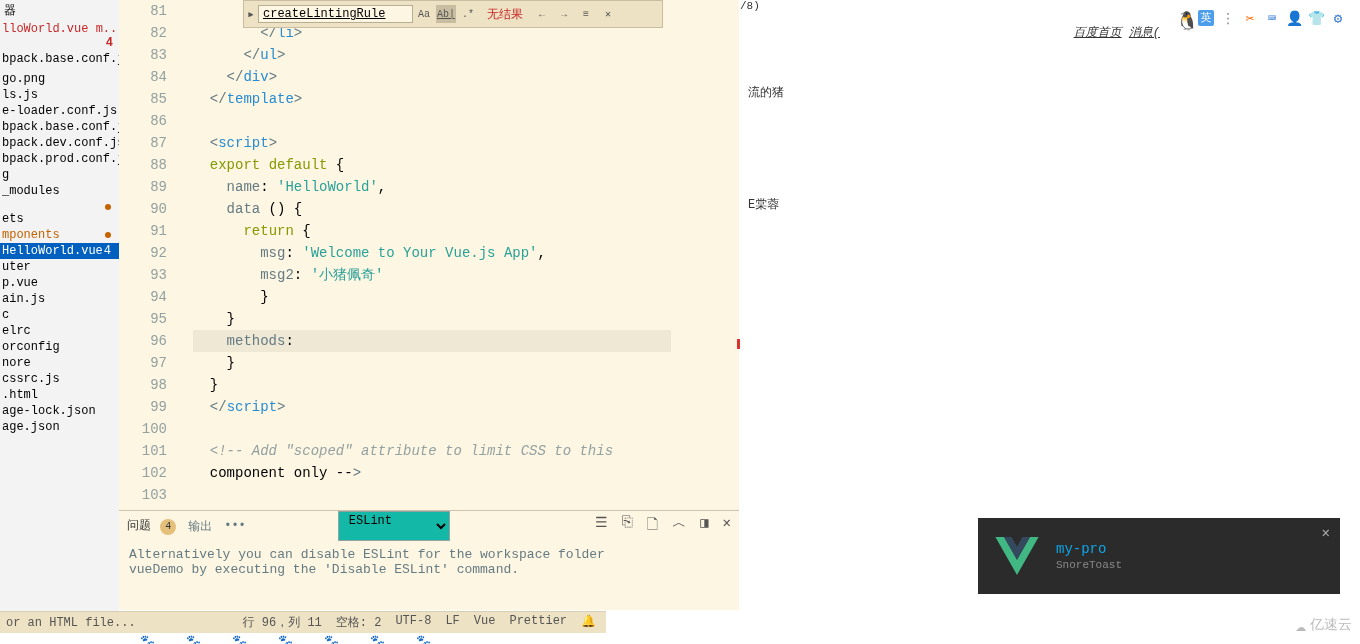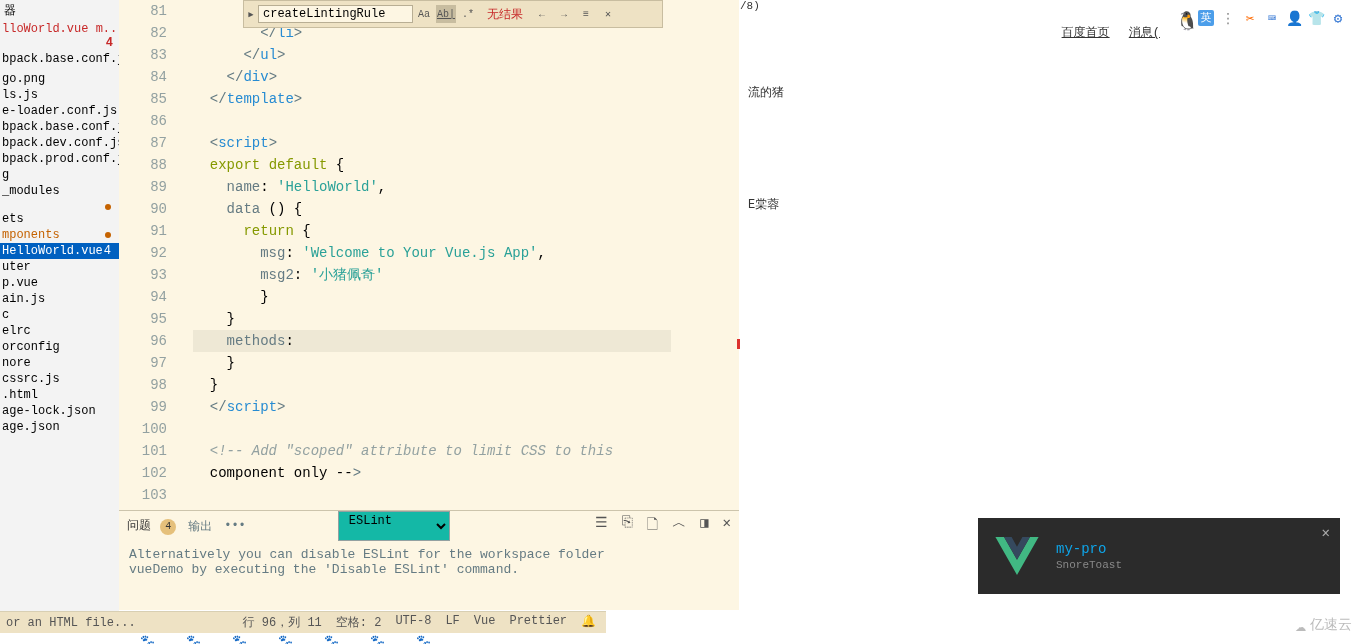--- a/index.html
+++ b/index.html
@@ -34,21 +34,21 @@
 .err-underline { border-bottom: 2px wavy #dc322f; }
 .err-bar { position: absolute; left: 737px; top: 339px; width: 3px; height: 10px; background: #dc322f; }
 
 
 .minimap { position: absolute; left: 676px; top: 0; width: 60px; height: 500px; background: #fdf6e3; opacity: 0.4; }
 .minimap div { height: 2px; margin: 1px 4px; background: #93a1a1; }
 
 
 .find { position: absolute; left: 243px; top: 0; width: 420px; height: 28px; background: #eee2c4; border: 1px solid #c8bda0; display: flex; align-items: center; font-size: 13px; z-index: 5; }
 .find-toggle { width: 14px; text-align: center; color: #555; cursor: pointer; }
-.find-input { background: #fdf6e3; border: 1px solid #b8ae94; width: 155px; padding: 1px 4px; font-size: 12px; }
+.find-input { background: #fdf6e3; border: 1px solid #b8ae94; width: 155px; padding: 1px 4px; font-size: 12px; text-decoration: underline; }
 .find-opt { width: 20px; height: 18px; display: inline-flex; align-items: center; justify-content: center; cursor: pointer; margin: 0 1px; color: #555; font-size: 10px; }
 .find-opt.sel { background: #c8bda0; }
 .find-result { color: #c72828; margin: 0 8px; font-size: 12px; }
 
 
 .panel { position: absolute; left: 119px; top: 510px; width: 620px; height: 100px; background: #fdf6e3; border-top: 1px solid #ccc4ac; }
 .panel-tabs { height: 30px; display: flex; align-items: center; padding: 0 8px; gap: 12px; font-size: 12px; color: #657b83; }
 .pt { cursor: pointer; position: relative; }
 .pt.active { color: #333; }
 .pt-badge { display: inline-flex; width: 16px; height: 16px; border-radius: 8px; background: #e5c07b; color: #333; align-items: center; justify-content: center; font-size: 10px; margin-left: 2px; }
@@ -59,21 +59,21 @@
 
 
 .status-editor { position: absolute; left: 0; top: 611px; width: 606px; height: 22px; background: #eee2c4; display: flex; align-items: center; font-size: 12px; color: #555; border-top: 1px solid #d8cfb3; }
 .status-editor .left { padding-left: 6px; }
 .status-editor .right { margin-left: auto; display: flex; gap: 14px; padding-right: 10px; }
 
 
 .browser { position: absolute; left: 740px; top: 0; width: 620px; height: 644px; background: #fff; }
 .br-count { position: absolute; top: 0; left: 0; font-size: 11px; color: #333; }
 .br-links { position: absolute; top: 24px; right: 200px; font-size: 12px; color: #333; }
-.br-links span { margin-left: 12px; cursor: pointer; text-decoration: underline; }
+.br-links span { cursor: pointer; text-decoration: underline; font-style: italic; }
 .toolbar { position: absolute; top: 10px; right: 14px; display: flex; gap: 6px; align-items: center; }
 .tb-ico { width: 16px; height: 16px; cursor: pointer; font-size: 14px; text-align:center; }
 .br-text1 { position: absolute; top: 84px; left: 8px; font-size: 12px; color: #333; }
 .br-text2 { position: absolute; top: 196px; left: 8px; font-size: 12px; color: #333; }
 
 
 .toast { position: absolute; right: 20px; bottom: 50px; width: 362px; height: 76px; background: #2b2b2b; color: #ddd; display: flex; align-items: center; }
 .toast-icon { width: 54px; height: 54px; margin: 0 12px; }
 .toast-body { flex: 1; font-family: Arial, sans-serif; }
 .toast-title { font-size: 14px; font-weight: normal; color: #0ea5e9; }

